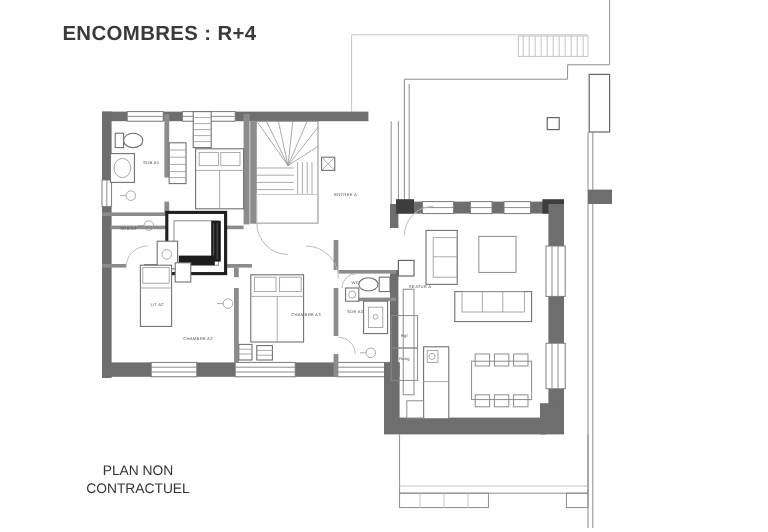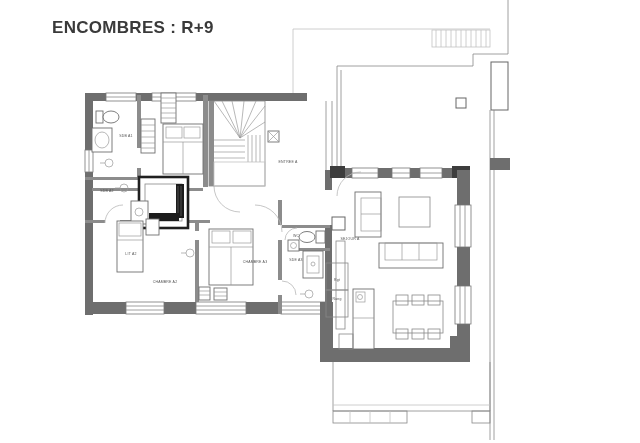--- a/index.html
+++ b/index.html
@@ -22,21 +22,21 @@
   .arc{fill:none;stroke:#b7b7b7;stroke-width:0.8;}
   .lift-outer{fill:#fff;stroke:#1f1f1f;stroke-width:2.6;}
   .lift-dark{fill:#1c1c1c;}
   .room-label{font:3.5px "Liberation Sans",sans-serif;fill:#555;text-anchor:middle;letter-spacing:0.2px;}
 </style>
 </head>
 <body>
 
 <div id="stage">
 
-  <div class="title">ENCOMBRES : R+9</div>
+  <div class="title">ENCOMBRES : R+4</div>
 
   <svg width="640" height="443" viewBox="0 0 640 443">
 
     <g>
       <line class="faint" x1="293" y1="29" x2="490" y2="29"></line>
       <line class="faint" x1="293" y1="29" x2="293" y2="93"></line>
       <g>
         <rect x="432" y="30" width="58" height="17" class="faint"></rect>
         <line class="faint" x1="436" y1="30" x2="436" y2="47"></line>
           <line class="faint" x1="441" y1="30" x2="441" y2="47"></line>
@@ -325,14 +325,15 @@
         <text x="296" y="237" class="room-label">WC</text>
         <text x="296" y="261" class="room-label">SDE A3</text>
         <text x="288" y="163" class="room-label">ENTREE A</text>
         <text x="350" y="240" class="room-label">SEJOUR A</text>
         <text x="337" y="281" class="room-label">Rgt</text>
         <text x="337" y="300" class="room-label">Rang</text>
       </g>
   </svg>
 
   <div class="footer">
+    <div>PLAN NON CONTRACTUEL</div>
   </div>
 </div>
 
 </body></html>

